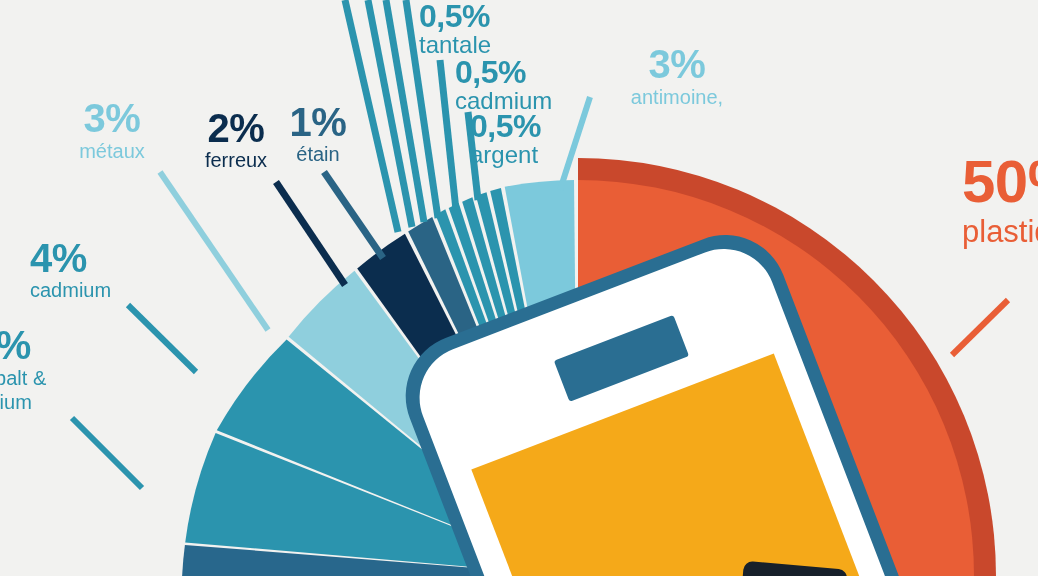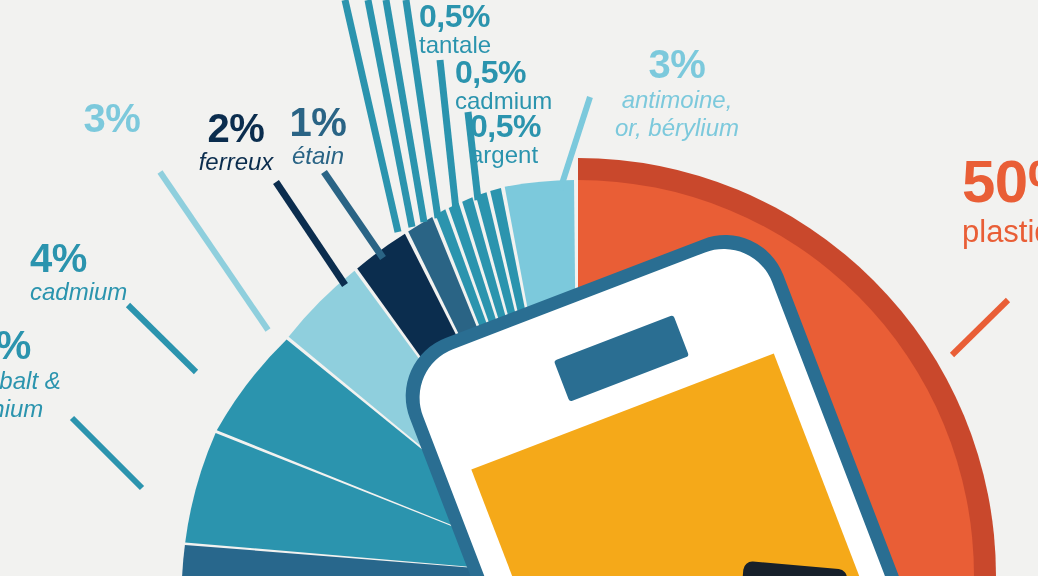--- a/index.html
+++ b/index.html
@@ -35,21 +35,21 @@
     display: block;
     font-weight: normal;
   }
   .lbl.align-left  { text-align: left; }
   .lbl.align-center{ text-align: center; }
 
   
   .sz-big  .pct { font-size: 60px; }
   .sz-big  .nm  { font-size: 31px; margin-top: 4px; }
   .sz-med  .pct { font-size: 40px; }
-  .sz-med  .nm  { font-size: 24px; margin-top: 2px; font-style: italic; }
+  .sz-med  .nm  { font-size: 20px; margin-top: 2px; }
   .sz-sm   .pct { font-size: 32px; }
   .sz-sm   .nm  { font-size: 24px; margin-top: 1px; }
   .two-line .nm { line-height: 1.18; }
 </style>
 </head>
 <body>
 
 <div id="stage">
 
   <svg id="chart-svg" viewBox="0 0 1038 576" xmlns="http://www.w3.org/2000/svg">
@@ -146,20 +146,21 @@
     <span class="nm" style="margin-top:0;">lithium</span>
   </div>
 
   <div class="lbl sz-med align-left" style="left:30px; top:238px; color:#2b94ae;">
     <span class="pct">4%</span>
     <span class="nm">cadmium</span>
   </div>
 
   <div class="lbl sz-med align-center two-line" style="left:52px; top:98px; width:120px; color:#7cc9dc;">
     <span class="pct">3%</span>
+    <span class="nm">métaux</span>
   </div>
 
   <div class="lbl sz-med align-center" style="left:196px; top:108px; width:80px; color:#0b2d4e;">
     <span class="pct">2%</span>
     <span class="nm">ferreux</span>
   </div>
 
   <div class="lbl sz-med align-center" style="left:283px; top:102px; width:70px; color:#2a6485;">
     <span class="pct">1%</span>
     <span class="nm">étain</span>
@@ -176,16 +177,15 @@
   </div>
 
   <div class="lbl sz-sm align-left" style="left:470px; top:110px; color:#2b94ae;">
     <span class="pct">0,5%</span>
     <span class="nm">argent</span>
   </div>
 
   <div class="lbl sz-med align-center two-line" style="left:604px; top:44px; width:146px; color:#7cc9dc;">
     <span class="pct">3%</span>
     <span class="nm">antimoine,</span>
-    <span class="nm" style="margin-top:0;">or, bérylium</span>
   </div>
 
 </div>
 
 </body></html>

